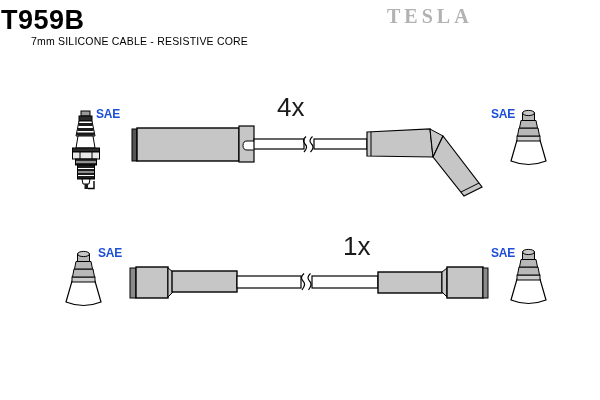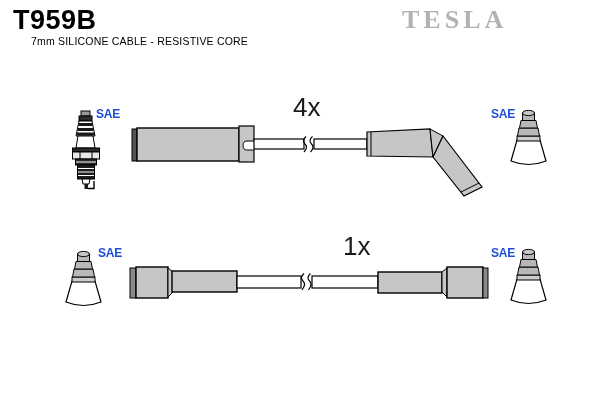--- a/index.html
+++ b/index.html
@@ -1,37 +1,37 @@
 <!DOCTYPE html>
 <html><head>
 <meta charset="utf-8">
 <style>
   html,body{margin:0;padding:0;}
   body{
     width:600px;height:400px;position:relative;background:#ffffff;
     font-family:"Liberation Sans", sans-serif;overflow:hidden;
   }
   .abs{position:absolute;white-space:nowrap;}
-  .part-number{left:13px;top:5px;font-size:27px;font-weight:bold;color:#000;letter-spacing:0.5px;}
+  .part-number{left:1px;top:5px;font-size:27px;font-weight:bold;color:#000;letter-spacing:0.5px;}
   .subtitle{left:31px;top:35px;font-size:10.5px;color:#000;letter-spacing:0.2px;}
-  .brand{left:402px;top:5px;font-family:"Liberation Serif", serif;font-size:26px;font-weight:bold;
+  .brand{left:387px;top:5px;font-family:"Liberation Serif", serif;font-size:20px;font-weight:bold;
          color:#b2b2b2;letter-spacing:4px;}
   .sae-label{font-size:12px;font-weight:bold;color:#1d4ed8;letter-spacing:-0.2px;}
   .qty-label{font-size:26px;color:#1a1a1a;}
   svg{position:absolute;left:0;top:0;}
 </style>
 </head>
 <body>
 
 <span class="abs part-number">T959B</span>
 <span class="abs subtitle">7mm SILICONE CABLE - RESISTIVE CORE</span>
 <span class="abs brand">TESLA</span>
 
 <span class="abs sae-label" style="left:96px;top:107px;">SAE</span>
-<span class="abs qty-label" style="left:293px;top:92px;">4x</span>
+<span class="abs qty-label" style="left:277px;top:92px;">4x</span>
 <span class="abs sae-label" style="left:491px;top:107px;">SAE</span>
 
 <span class="abs sae-label" style="left:98px;top:246px;">SAE</span>
 <span class="abs qty-label" style="left:295px;top:231px;margin-left:48px;">1x</span>
 <span class="abs sae-label" style="left:491px;top:246px;">SAE</span>
 
 <svg width="600" height="400" viewBox="0 0 600 400">
   <defs>
 
     <g id="sae-terminal">

